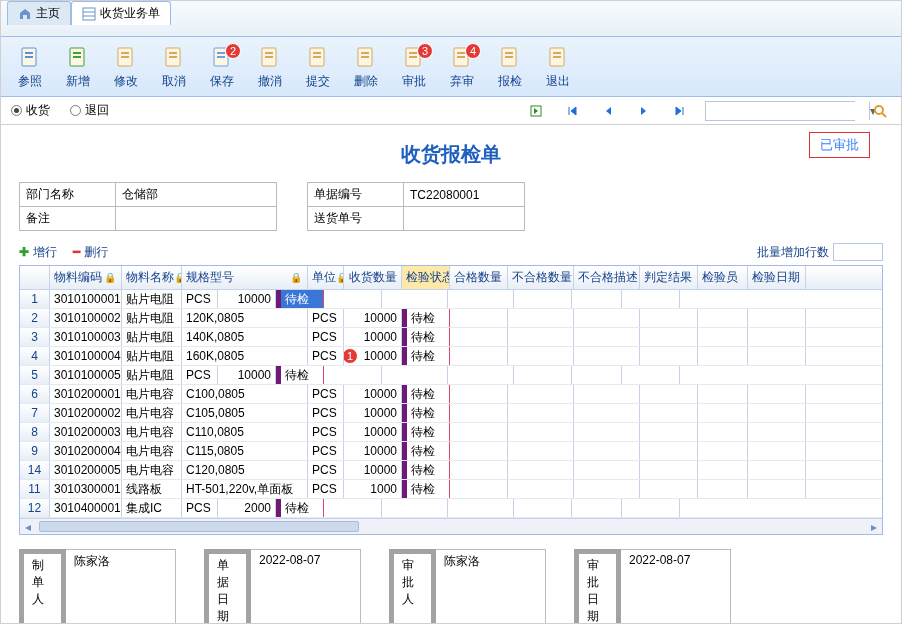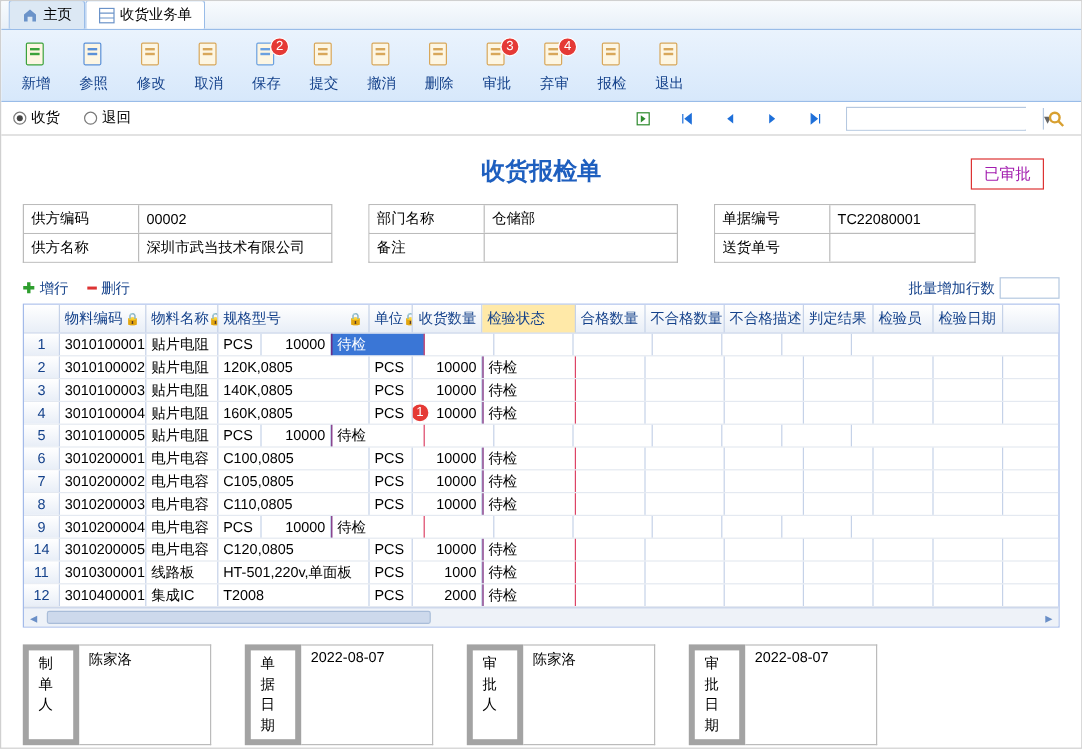--- a/index.html
+++ b/index.html
@@ -1,38 +1,38 @@
 <!DOCTYPE html>
 <html><head>
 <meta charset="utf-8">
 <style>
 *{box-sizing:border-box;margin:0;padding:0;font-family:"Microsoft YaHei",Arial,sans-serif;font-size:12px}
 body{background:#fff;width:902px;height:624px;overflow:hidden;border:1px solid #d0d0d0}
-.tabs{display:flex;align-items:flex-end;height:24px;padding-left:6px;background:linear-gradient(#f8fbfe,#e8f0f8);border-bottom:1px solid #99bce8}
+.tabs{display:flex;align-items:flex-start;height:36px;padding-left:6px;background:linear-gradient(#f8fbfe,#e8f0f8);border-bottom:1px solid #99bce8}
 .tab{display:flex;align-items:center;gap:4px;padding:3px 10px;border:1px solid #99bce8;border-bottom:none;border-radius:3px 3px 0 0;background:#dce8f4;cursor:pointer}
 .tab.active{background:#fff}
 .tab .ico{width:14px;height:14px;display:inline-flex;align-items:center;justify-content:center}
 .toolbar{display:flex;align-items:center;height:60px;background:linear-gradient(#eaf3fd,#d7e8fb);border-bottom:1px solid #99bce8;padding:4px 6px;gap:2px}
 .tbtn{position:relative;display:flex;flex-direction:column;align-items:center;justify-content:center;width:46px;height:52px;border-radius:3px;cursor:pointer;color:#15428b}
 .tbtn .ticon{width:28px;height:28px;display:flex;align-items:center;justify-content:center}
 .tbtn .tlabel{font-size:12px;margin-top:2px}
 .badge{position:absolute;top:2px;right:4px;width:16px;height:16px;border-radius:50%;background:#e53935;color:#fff;font-size:11px;display:flex;align-items:center;justify-content:center;border:1px solid #fff}
 .subbar{display:flex;align-items:center;height:28px;padding:0 10px;gap:20px;border-bottom:1px solid #d0d0d0}
 .radio{display:flex;align-items:center;gap:4px;cursor:pointer}
 .radio .dot{width:11px;height:11px;border:1px solid #7a7a7a;border-radius:50%;display:flex;align-items:center;justify-content:center}
 .radio.checked .dot::after{content:"";width:5px;height:5px;background:#444;border-radius:50%}
 .navbtns{margin-left:auto;display:flex;align-items:center;gap:14px}
 .navb{width:22px;height:22px;display:flex;align-items:center;justify-content:center;cursor:pointer;color:#1e6fd9}
 .searchbox{width:150px;height:20px;border:1px solid #b5c8e0;background:#fff;display:flex}
 .searchbox input{flex:1;border:none;outline:none;padding:0 4px;font-size:12px}
 .searchbox .dd{width:14px;border-left:1px solid #b5c8e0;display:flex;align-items:center;justify-content:center;color:#666}
 .magnify{width:22px;height:22px;display:flex;align-items:center;justify-content:center;cursor:pointer}
 .doc{padding:8px 18px}
 .doctitle{text-align:center;color:#1e5fbf;font-size:20px;font-weight:bold;margin:8px 0 14px}
-.stamp{position:absolute;right:32px;top:132px;border:1px solid #d33;color:#a21caf;padding:3px 10px;font-size:13px}
+.stamp{position:absolute;right:32px;top:132px;border:1px solid #d33;color:#3b82f6;padding:3px 10px;font-size:13px}
 .formrow{display:flex;gap:30px;margin-bottom:4px}
 .fbox{border:1px solid #bbb;display:flex}
 .fcell{border-right:1px solid #bbb;padding:3px 6px;display:flex;align-items:center}
 .fcell:last-child{border-right:none}
 .flabel{width:96px;background:#fff}
 .fval{width:160px}
 .rowops{display:flex;align-items:center;gap:16px;margin:12px 0 4px}
 .rowop{display:flex;align-items:center;gap:4px;color:#15428b;cursor:pointer}
 .rowop .plus{color:#2e9e2e;font-weight:bold}
 .rowop .minus{color:#d33;font-weight:bold}
@@ -48,36 +48,36 @@
 .grow{border-bottom:1px solid #e4e9f1;height:19px}
 .grow .gc{font-size:12px}
 .rownum{background:linear-gradient(#fff,#e8eef7);justify-content:center;color:#15428b}
 .grow.sel .gc.status{background:#3a76d6;color:#fff}
 .c0{width:30px;justify-content:center}
 .c1{width:72px}
 .c2{width:60px}
 .c3{width:126px}
 .c4{width:36px}
 .c5{width:58px;justify-content:flex-end}
-.c6{width:78px}
+.c6{width:48px}
 .c7{width:58px}
 .c8{width:66px}
 .c9{width:66px}
 .c10{width:58px}
 .c11{width:50px}
 .c12{width:58px}
 .hscroll{height:16px;background:#eef2f8;border-top:1px solid #c5d2e8;display:flex;align-items:center}
 .hscroll .thumb{width:320px;height:11px;background:#cdd9ec;border:1px solid #a9bdd9;margin-left:3px;border-radius:2px}
 .hscroll .arrow{width:16px;height:14px;display:flex;align-items:center;justify-content:center;color:#6a8fc7;cursor:pointer}
 .footer{display:flex;gap:28px;margin-top:14px}
 .fgrp{display:flex}
 .fgrp .fl{border:5px solid #a3a3a3;padding:3px 8px;width:47px}
 .fgrp .fv{border:1px solid #bbb;border-left:none;padding:3px 8px;width:110px}
 .redmark{position:absolute;width:16px;height:16px;background:#e53935;border-radius:50%;color:#fff;font-size:11px;display:flex;align-items:center;justify-content:center;border:1px solid #fff;z-index:5}
-.status-col{border-left:1px solid #701a75; border-right:1px solid #d46}
+.status-col{border-left:5px solid #701a75; border-right:1px solid #d46}
 .ghead .c6{background:#ffe9a8}
 svg{display:block}
 </style>
 </head>
 <body>
 
 <div class="tabs">
   <div class="tab">
     <span class="ico">
         <svg width="14" height="14" viewBox="0 0 14 14">
@@ -95,40 +95,40 @@
         </svg>
       </span>
     <span>收货业务单</span>
   </div>
 </div>
 
 <div class="toolbar" id="toolbar">
     <div class="tbtn">
       <div class="ticon">
         <svg width="26" height="26" viewBox="0 0 26 26">
+          <rect x="5" y="4" width="14" height="18" rx="1" fill="#fdf6e3" stroke="#5a90d8"></rect>
+          <rect x="8" y="8" width="8" height="2" fill="#5a90d8"></rect>
+          <rect x="8" y="12" width="8" height="2" fill="#5a90d8"></rect>
+        </svg>
+      </div>
+      <div class="tlabel">参照</div>
+    </div>
+    <div class="tbtn">
+      <div class="ticon">
+        <svg width="26" height="26" viewBox="0 0 26 26">
           <rect x="5" y="4" width="14" height="18" rx="1" fill="#fdf6e3" stroke="#3ba23b"></rect>
           <rect x="8" y="8" width="8" height="2" fill="#3ba23b"></rect>
           <rect x="8" y="12" width="8" height="2" fill="#3ba23b"></rect>
         </svg>
       </div>
       <div class="tlabel">新增</div>
     </div>
     <div class="tbtn">
       <div class="ticon">
         <svg width="26" height="26" viewBox="0 0 26 26">
-          <rect x="5" y="4" width="14" height="18" rx="1" fill="#fdf6e3" stroke="#5a90d8"></rect>
-          <rect x="8" y="8" width="8" height="2" fill="#5a90d8"></rect>
-          <rect x="8" y="12" width="8" height="2" fill="#5a90d8"></rect>
-        </svg>
-      </div>
-      <div class="tlabel">参照</div>
-    </div>
-    <div class="tbtn">
-      <div class="ticon">
-        <svg width="26" height="26" viewBox="0 0 26 26">
           <rect x="5" y="4" width="14" height="18" rx="1" fill="#fdf6e3" stroke="#d8a75a"></rect>
           <rect x="8" y="8" width="8" height="2" fill="#d8a75a"></rect>
           <rect x="8" y="12" width="8" height="2" fill="#d8a75a"></rect>
         </svg>
       </div>
       <div class="tlabel">修改</div>
     </div>
     <div class="tbtn">
       <div class="ticon">
         <svg width="26" height="26" viewBox="0 0 26 26">
@@ -151,31 +151,31 @@
       <div class="badge">2</div>
     </div>
     <div class="tbtn">
       <div class="ticon">
         <svg width="26" height="26" viewBox="0 0 26 26">
           <rect x="5" y="4" width="14" height="18" rx="1" fill="#fdf6e3" stroke="#d8a75a"></rect>
           <rect x="8" y="8" width="8" height="2" fill="#d8a75a"></rect>
           <rect x="8" y="12" width="8" height="2" fill="#d8a75a"></rect>
         </svg>
       </div>
+      <div class="tlabel">撤消</div>
+    </div>
+    <div class="tbtn">
+      <div class="ticon">
+        <svg width="26" height="26" viewBox="0 0 26 26">
+          <rect x="5" y="4" width="14" height="18" rx="1" fill="#fdf6e3" stroke="#d8a75a"></rect>
+          <rect x="8" y="8" width="8" height="2" fill="#d8a75a"></rect>
+          <rect x="8" y="12" width="8" height="2" fill="#d8a75a"></rect>
+        </svg>
+      </div>
       <div class="tlabel">提交</div>
-    </div>
-    <div class="tbtn">
-      <div class="ticon">
-        <svg width="26" height="26" viewBox="0 0 26 26">
-          <rect x="5" y="4" width="14" height="18" rx="1" fill="#fdf6e3" stroke="#d8a75a"></rect>
-          <rect x="8" y="8" width="8" height="2" fill="#d8a75a"></rect>
-          <rect x="8" y="12" width="8" height="2" fill="#d8a75a"></rect>
-        </svg>
-      </div>
-      <div class="tlabel">撤消</div>
     </div>
     <div class="tbtn">
       <div class="ticon">
         <svg width="26" height="26" viewBox="0 0 26 26">
           <rect x="5" y="4" width="14" height="18" rx="1" fill="#fdf6e3" stroke="#d8a75a"></rect>
           <rect x="8" y="8" width="8" height="2" fill="#d8a75a"></rect>
           <rect x="8" y="12" width="8" height="2" fill="#d8a75a"></rect>
         </svg>
       </div>
       <div class="tlabel">删除</div>
@@ -271,30 +271,20 @@
         </svg>
       </span>
   </div>
 </div>
 
 <div class="doc">
   <div class="doctitle">收货报检单</div>
   <div class="stamp">已审批</div>
 
   <div class="formrow">
-    <div>
-      <div class="fbox">
-          <div class="fcell flabel">供方编码</div>
-          <div class="fcell fval">00002</div>
-        </div>
-      <div class="fbox" style="border-top:none">
-          <div class="fcell flabel">供方名称</div>
-          <div class="fcell fval">深圳市武当技术有限公司</div>
-        </div>
-    </div>
     <div>
       <div class="fbox">
           <div class="fcell flabel">部门名称</div>
           <div class="fcell fval">仓储部</div>
         </div>
       <div class="fbox" style="border-top:none">
           <div class="fcell flabel">备注</div>
           <div class="fcell fval"></div>
         </div>
     </div>
@@ -457,20 +447,21 @@
           <div class="gc c8"></div>
           <div class="gc c9"></div>
           <div class="gc c10"></div>
           <div class="gc c11"></div>
           <div class="gc c12"></div>
         </div>
         <div class="grow">
           <div class="gc c0 rownum">9</div>
           <div class="gc c1">3010200004</div>
           <div class="gc c2">电片电容</div>
+          <div class="gc c3">C115,0805</div>
           <div class="gc c4">PCS</div>
           <div class="gc c5">10000</div>
           <div class="gc c6 status status-col">待检</div>
           <div class="gc c7"></div>
           <div class="gc c8"></div>
           <div class="gc c9"></div>
           <div class="gc c10"></div>
           <div class="gc c11"></div>
           <div class="gc c12"></div>
         </div>
@@ -501,21 +492,20 @@
           <div class="gc c8"></div>
           <div class="gc c9"></div>
           <div class="gc c10"></div>
           <div class="gc c11"></div>
           <div class="gc c12"></div>
         </div>
         <div class="grow">
           <div class="gc c0 rownum">12</div>
           <div class="gc c1">3010400001</div>
           <div class="gc c2">集成IC</div>
-          <div class="gc c3">T2008</div>
           <div class="gc c4">PCS</div>
           <div class="gc c5">2000</div>
           <div class="gc c6 status status-col">待检</div>
           <div class="gc c7"></div>
           <div class="gc c8"></div>
           <div class="gc c9"></div>
           <div class="gc c10"></div>
           <div class="gc c11"></div>
           <div class="gc c12"></div>
         </div>

